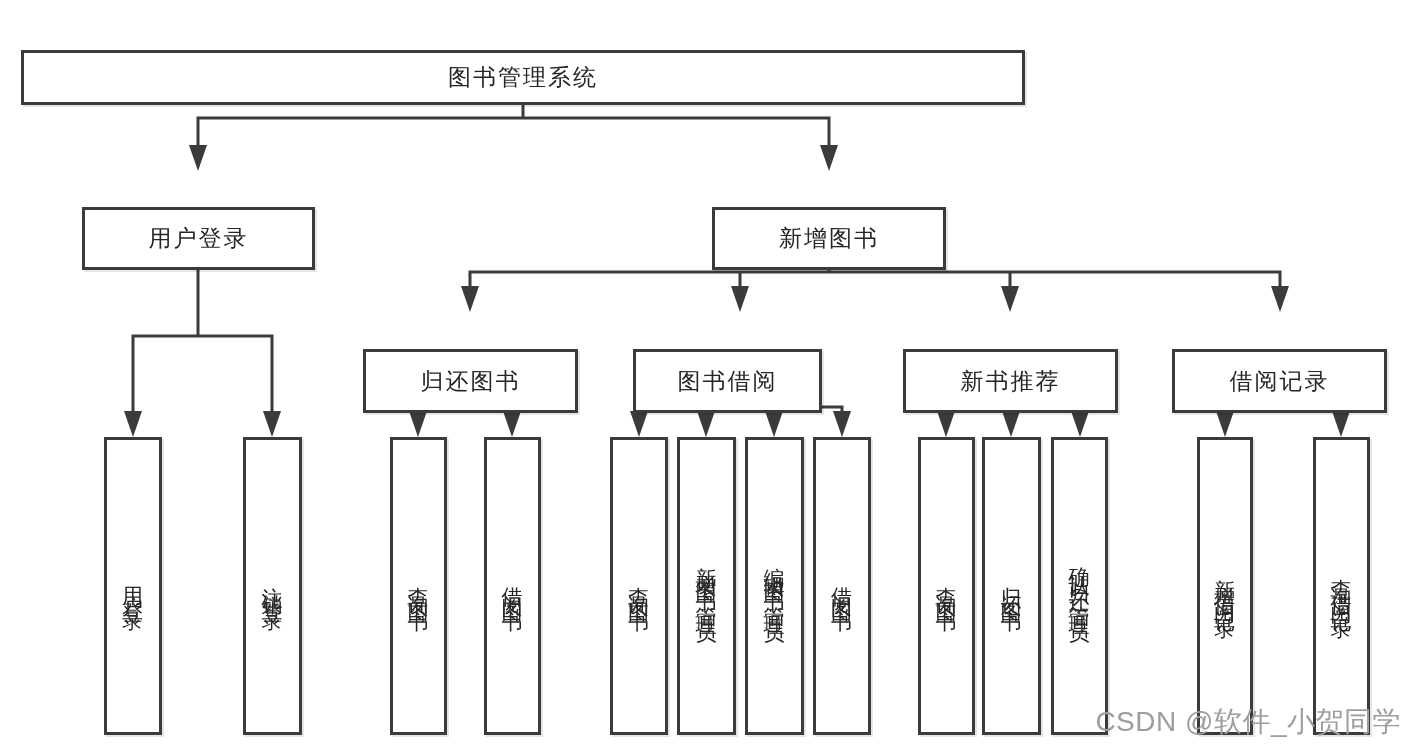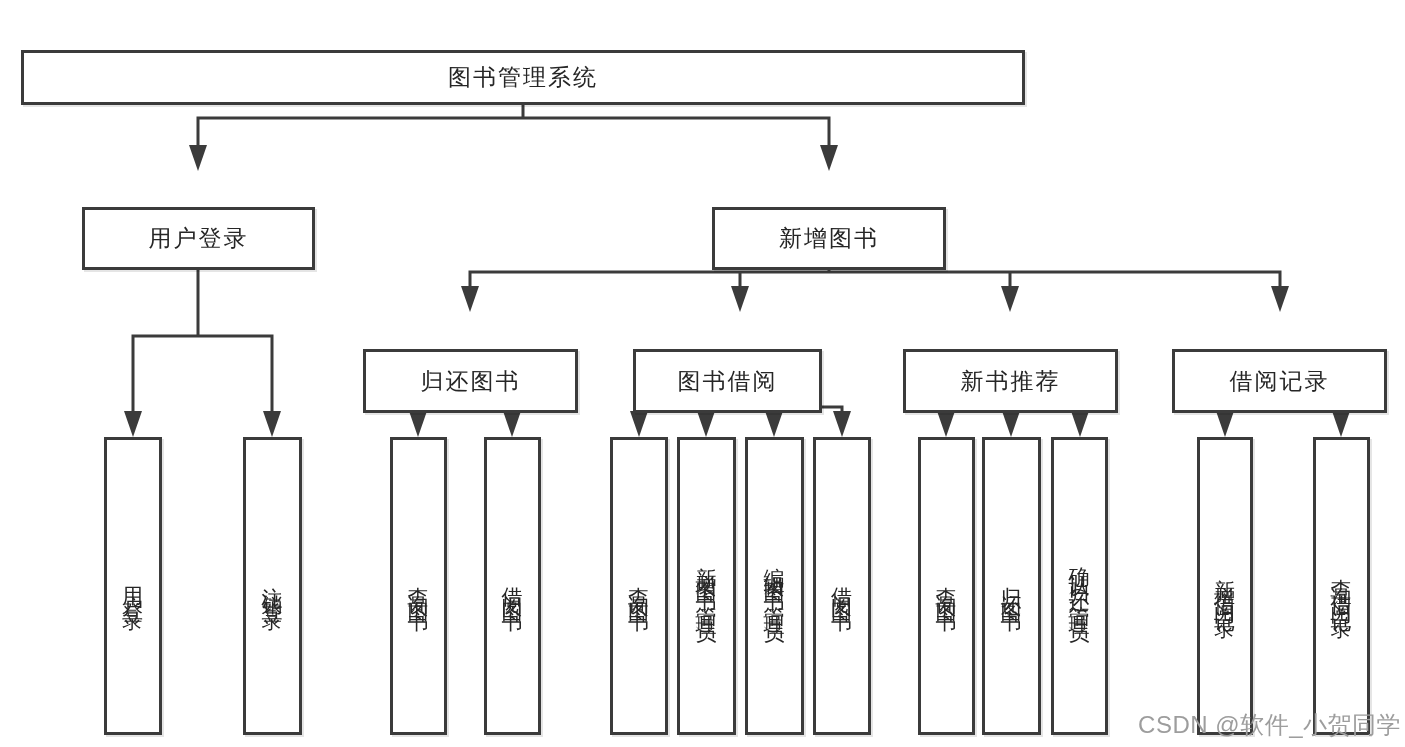--- a/index.html
+++ b/index.html
@@ -35,21 +35,21 @@
     text-orientation: mixed;
     font-size: 21px;
     letter-spacing: 8px;
     line-height: 1;
     white-space: nowrap;
   }
   .watermark {
     position: absolute;
     right: 4px;
     bottom: 6px;
-    font-size: 24px;
+    font-size: 28px;
     letter-spacing: 0.5px;
     color: #9d9d9d;
     z-index: 5;
     white-space: nowrap;
   }
 </style>
 </head>
 <body>
 
 <div class="canvas">

